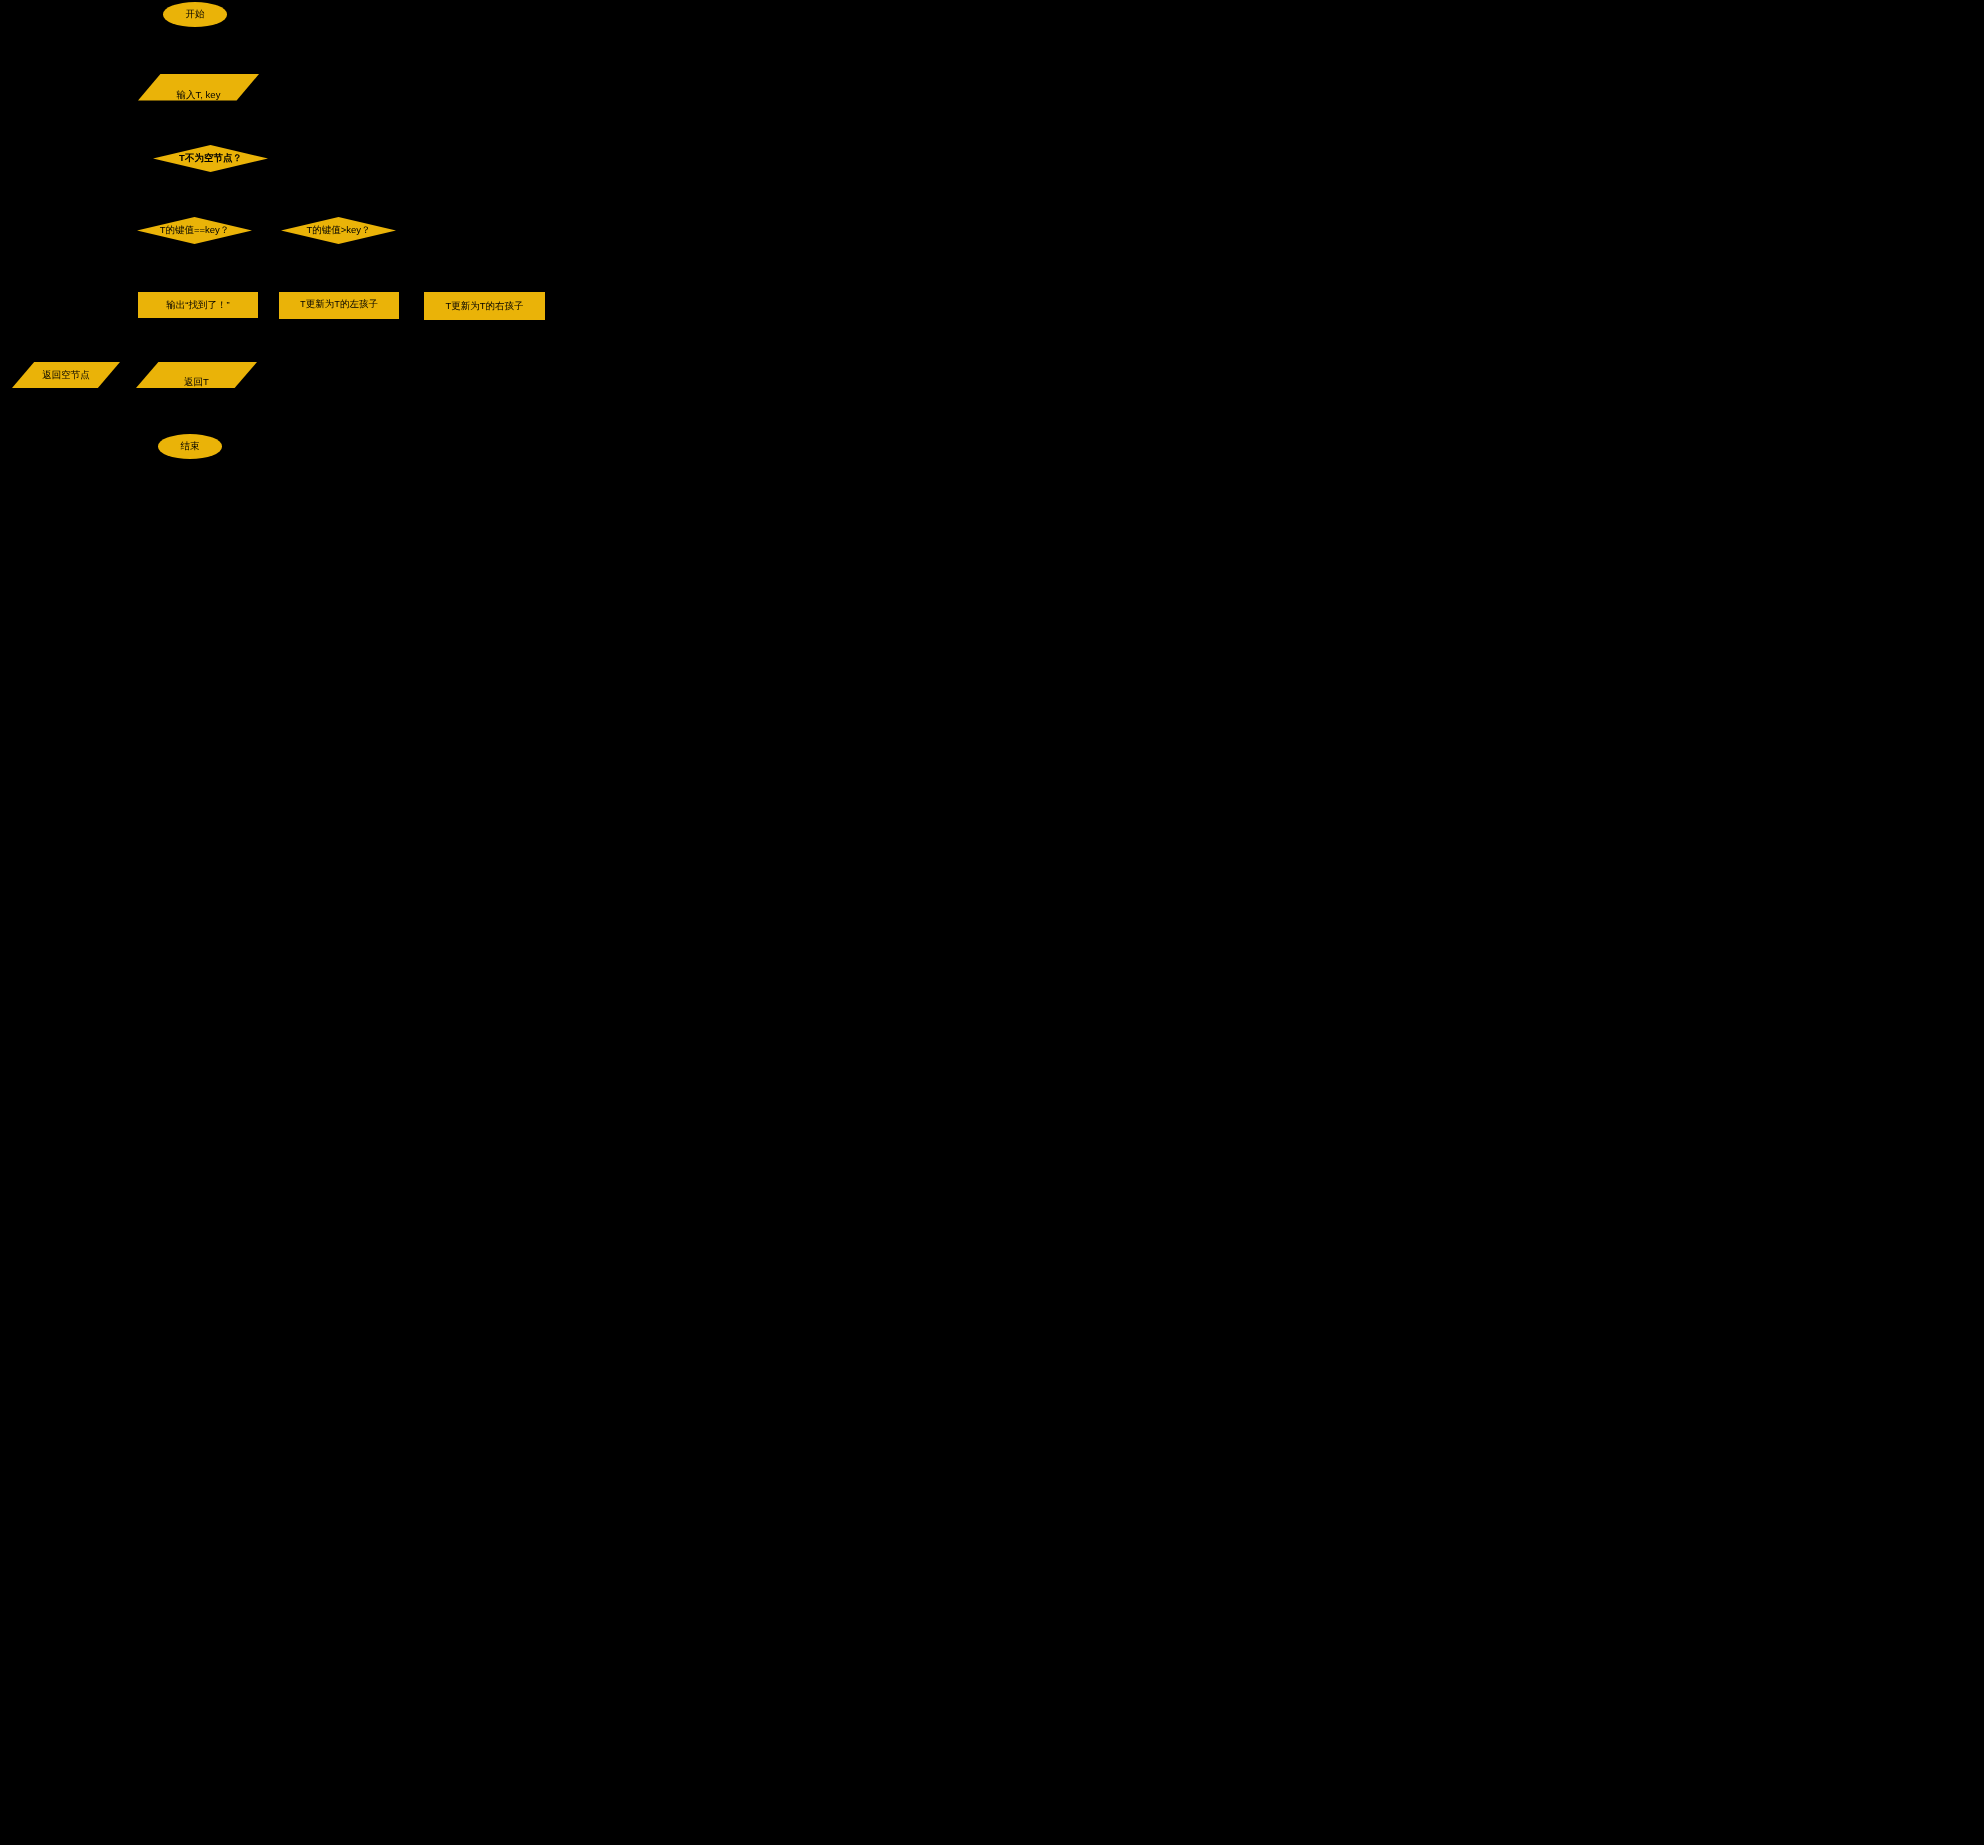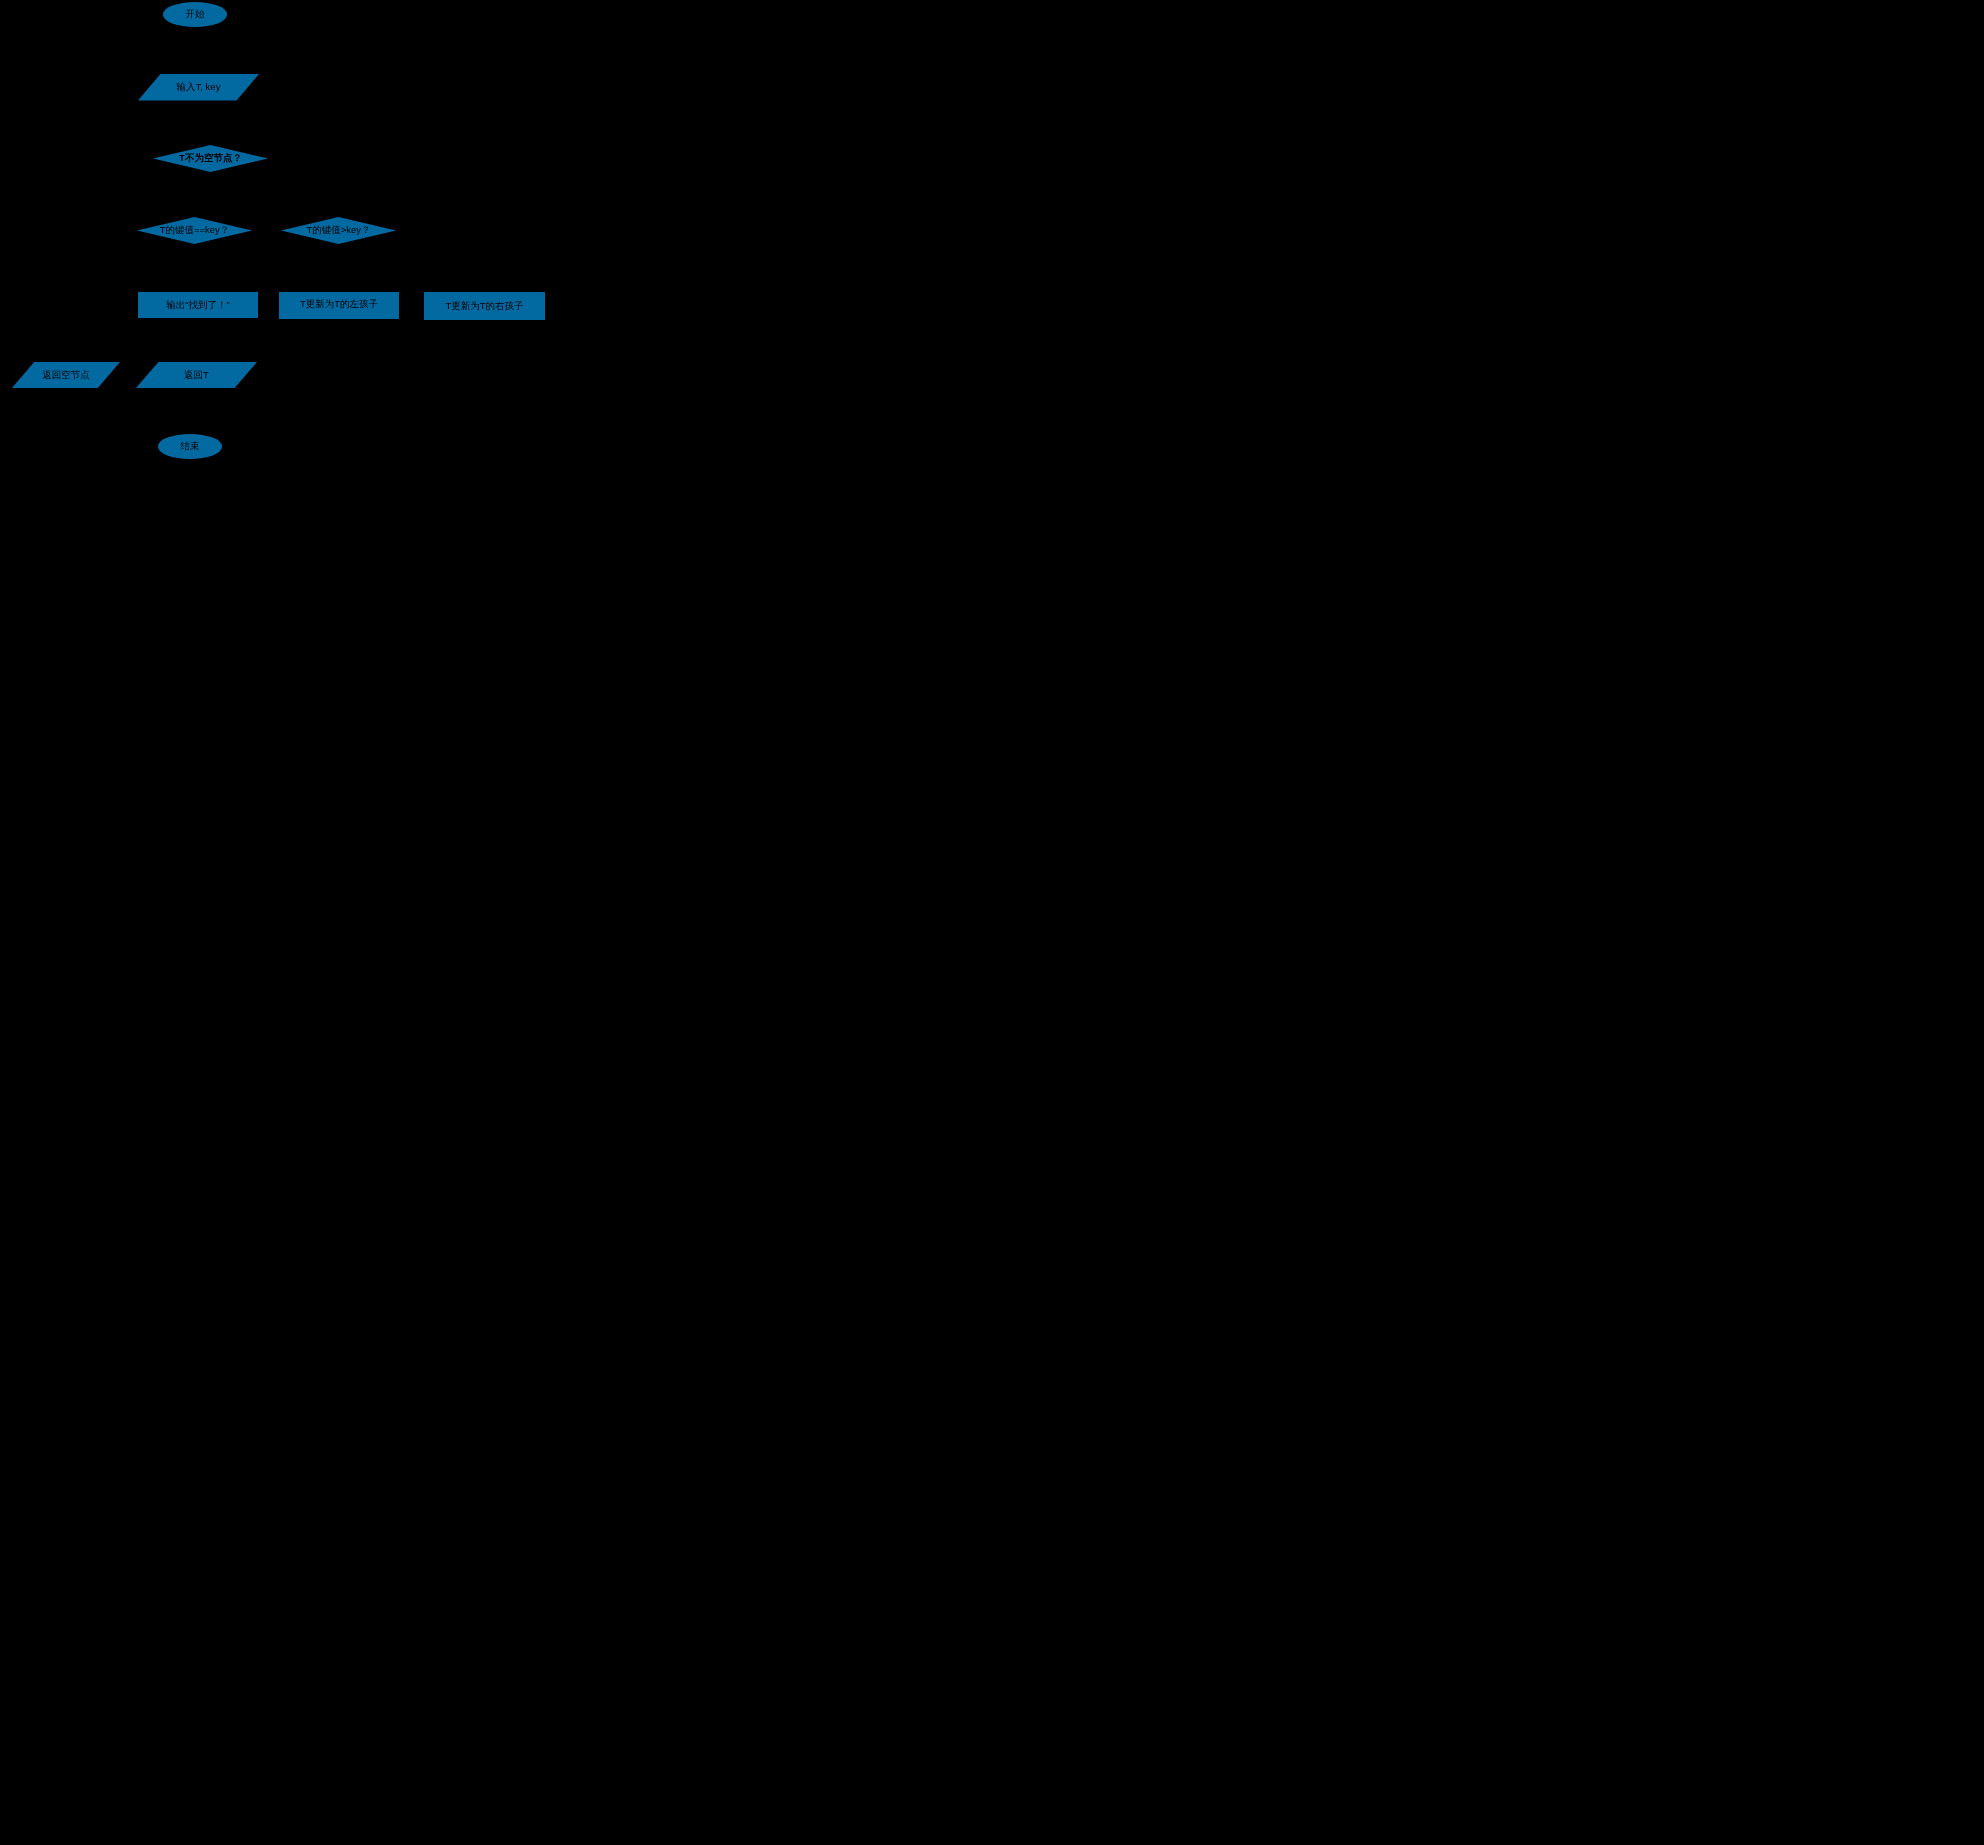--- a/index.html
+++ b/index.html
@@ -10,33 +10,33 @@
   }
   .canvas {
     position: relative;
     width: 563px;
     height: 461px;
     background: #000000;
     overflow: hidden;
   }
   .node {
     position: absolute;
-    background: #0369a1;
+    background: #eab308;
     color: #000000;
     display: flex;
     align-items: center;
     justify-content: center;
     text-align: center;
     font-size: 9.5px;
     line-height: 1.15;
     white-space: nowrap;
   }
   .ellipse { border-radius: 50%; }
   .diamond { clip-path: polygon(50% 0, 100% 50%, 50% 100%, 0 50%); }
-  .para    { clip-path: polygon(18.5% 0, 100% 0, 81.5% 100%, 0 100%); }
+  .para    { clip-path: polygon(18.5% 0, 100% 0, 81.5% 100%, 0 100%); align-items: flex-end; }
   .para-wide { clip-path: polygon(20.5% 0, 100% 0, 79.5% 100%, 0 100%); text-align: center; }
 
   
   .n-start        { left: 163px;  top: 2px;    width: 64px; height: 24.6px; }
   .n-input        { left: 138px;  top: 74px;  width: 121px; height: 26.6px; }
   .n-not-empty    { left: 153px;  top: 145px;  width: 115px; height: 27px; font-weight: bold; }
   .n-key-equal    { left: 137px;  top: 217px;  width: 115px; height: 27px; }
   .n-key-greater  { left: 281px;  top: 217px;  width: 115px; height: 27px; }
   .n-output-found { left: 138px;  top: 292px;  width: 120px; height: 26px; }
   .n-update-left  { left: 279px;  top: 292px;  width: 120px; height: 26.6px; font-family: Liberation Mono, monospace; }

